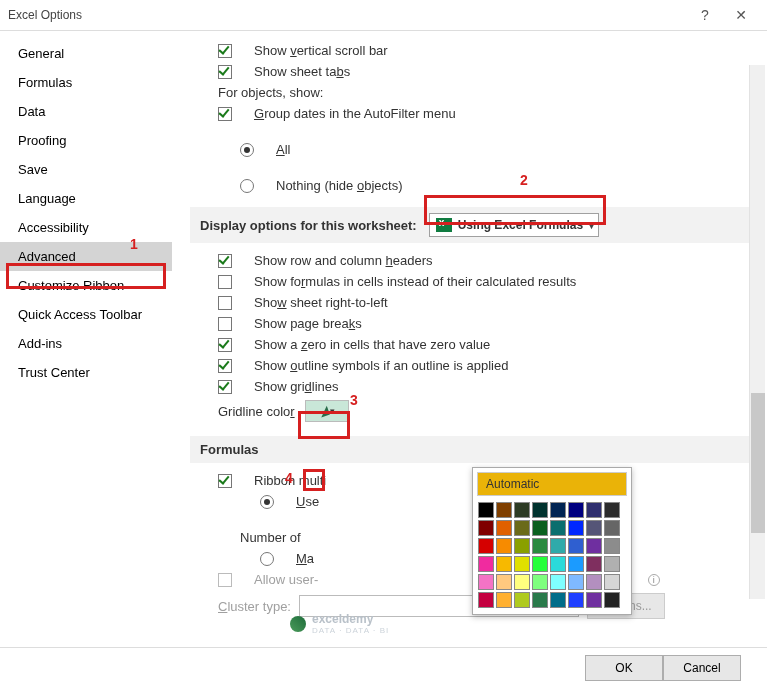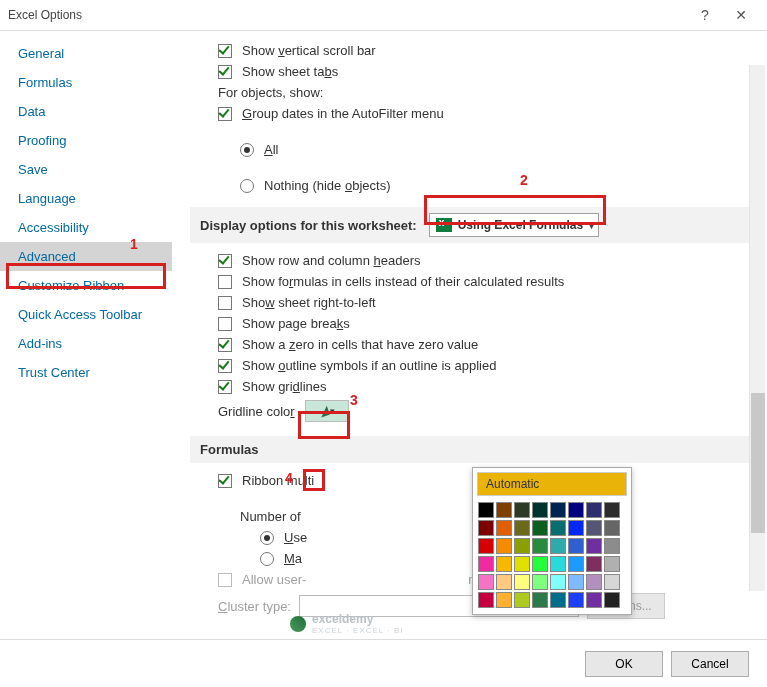--- a/index.html
+++ b/index.html
@@ -3,24 +3,24 @@
 <meta charset="utf-8">
 <style>
 * { box-sizing: border-box; font-family: "Segoe UI", Tahoma, sans-serif; }
 html, body { margin:0; padding:0; width:767px; height:687px; background:#fff; position:relative; }
 .dialog { width:767px; height:687px; background:#fff; display:flex; flex-direction:column; }
 .titlebar { height:30px; display:flex; align-items:center; padding:0 8px; font-size:12px; color:#444; }
 .titlebar-gap { flex:1; }
 .titlebar-btn { width:36px; height:22px; display:flex; align-items:center; justify-content:center; font-size:14px; color:#555; }
 .body { flex:1; display:flex; border-top:1px solid #ddd; overflow:hidden; }
 .sidebar { width:172px; padding:8px 0; }
-.sidebar-item { padding:7px 18px; font-size:13px; color:#0369a1; cursor:default; }
+.sidebar-item { padding:7px 18px; font-size:13px; color:#000000; cursor:default; }
 .sidebar-item.selected { background:#d4d4d4; }
 .content { flex:1; position:relative; padding:8px 18px 8px 28px; font-size:13px; color:#333; overflow:hidden; }
-.row { display:flex; align-items:center; margin:4px 0 6px 0; gap:10px; }
+.row { display:flex; align-items:center; margin:4px 0 6px 0; gap:22px; }
 .indent1 { margin-left:18px; }
 .indent2 { margin-left:40px;margin-top:21px; }
 .checkbox { width:14px; height:14px; border:1px solid #767676; background:#fff; display:flex; align-items:center; justify-content:center; flex:none; position:relative; }
 .checkbox.checked::after { content:""; position:absolute; left:2px; top:-1px; width:4px; height:8px; border:solid #1a7a1a; border-width:0 2px 2px 0; transform:rotate(40deg); }
 .checkbox.disabled { border-color:#bbb; }
 .radio { width:14px; height:14px; border-radius:50%; border:1px solid #767676; display:flex; align-items:center; justify-content:center; flex:none; }
 .radio.selected::after { content:""; width:6px; height:6px; background:#333; border-radius:50%; }
 .label { font-size:13px; }
 .label u { text-decoration:underline; }
 .section-header { background:#f2f2f2; padding:6px 10px; font-weight:600; font-size:13px; display:flex; align-items:center; gap:12px; margin:14px 0 10px -10px; width:calc(100% + 10px); }
@@ -31,21 +31,21 @@
 .disabled-text { color:#a0a0a0; }
 .grid-color-btn { width:44px; height:22px; border:1px solid #bbb; background:#c9e7d8; display:flex; align-items:center; justify-content:center; gap:2px; }
 .bucket-icon { color:#2a6b49; font-size:12px; transform:rotate(-20deg); }
 .tiny-arrow { font-size:9px; color:#333; }
 .color-popup { position:absolute; left:300px; top:436px; width:160px; background:#fff; border:1px solid #aaa; box-shadow:0 2px 6px rgba(0,0,0,0.25); z-index:50; padding:2px; }
 .color-popup-header { background:#eab308; border:1px solid #ccc; padding:4px 8px; font-size:12px; margin:2px; }
 .swatches { display:grid; grid-template-columns:repeat(8,16px); grid-auto-rows:16px; gap:2px; padding:4px 3px; }
 .swatch { width:16px; height:16px; border:1px solid #888; }
 .scroll-track { position:absolute; right:2px; top:34px; width:16px; bottom:48px; background:#f0f0f0; border-left:1px solid #e2e2e2; }
 .scroll-thumb { position:absolute; right:2px; top:362px; width:14px; height:140px; background:#c8c8c8; }
-.footer { height:48px; border-top:1px solid #ddd; display:flex; justify-content:flex-end; align-items:center; gap:8px; padding:0 18px; }
+.footer { height:40px; border-top:1px solid #ddd; display:flex; justify-content:flex-end; align-items:center; padding:0 26px; }
 .btn { min-width:78px; height:26px; border:1px solid #adadad; background:#e7e7e7; font-size:12px; display:flex; align-items:center; justify-content:center; }
 .btn.disabled { color:#999; border-color:#ccc; }
 .annot { position:absolute; border:3px solid #d62020; pointer-events:none; z-index:60; }
 .annot-num { position:absolute; color:#d62020; font-size:14px; font-weight:600; z-index:60; pointer-events:none; }
 .watermark { position:absolute; left:290px; top:612px; font-size:12px; color:#bfc7cf; display:flex; align-items:center; gap:6px; z-index:5; pointer-events:none; }
 .watermark .logo { width:16px; height:16px; background:linear-gradient(45deg,#4b9b5b,#1d6b3a); border-radius:50%; position:relative; }
 .watermark .text1 { font-weight:700; color:#b9c1c9;}
 .watermark .text2 { font-size:8px; color:#ccd3da; letter-spacing:1px;}
 .dd-inline { display:inline-flex; align-items:center; border:1px solid #bbb; height:22px; min-width:280px; padding:0 4px; background:#fff; }
 .dd-inline .arrow{margin-left:auto;font-size:10px;color:#666;}
@@ -148,27 +148,27 @@
       </div>
 
       <div class="section-header">
         <span>Formulas</span>
       </div>
 
       <div class="row indent1">
           <span class="checkbox checked"></span>
           <span class="label">Ribbon multi</span>
         </div>
-      <div class="row indent2">
-          <span class="label">Number of</span>
-        </div>
       <div class="row" style="margin-left:60px;">
           <span class="radio selected"></span>
           <span class="label"><u>U</u>se</span>
           <span style="margin-left:180px;" class="label">mputer:  4</span>
+        </div>
+      <div class="row indent2">
+          <span class="label">Number of</span>
         </div>
       <div class="row" style="margin-left:60px;">
           <span class="radio"></span>
           <span class="label"><u>M</u>a</span>
         </div>
       <div class="row indent1">
           <span class="checkbox disabled"></span>
           <span class="label disabled-text">Allow user-</span>
           <span style="margin-left:152px;" class="label disabled-text">n on a compute cluster</span>
           <span class="help-icon">i</span>
@@ -252,15 +252,15 @@
 <div class="annot-num" style="left:520px; top:172px;">2</div>
 <div class="annot" style="left:298px; top:411px; width:52px; height:28px;"></div>
 <div class="annot-num" style="left:350px; top:392px;">3</div>
 <div class="annot" style="left:303px; top:469px; width:22px; height:22px;"></div>
 <div class="annot-num" style="left:285px; top:470px;">4</div>
 
 <div class="watermark">
   <span class="logo"></span>
   <span>
     <div class="text1">exceldemy</div>
-    <div class="text2">EXCEL · EXCEL · BI</div>
+    <div class="text2">DATA · DATA · BI</div>
   </span>
 </div>
 
 </body></html>

